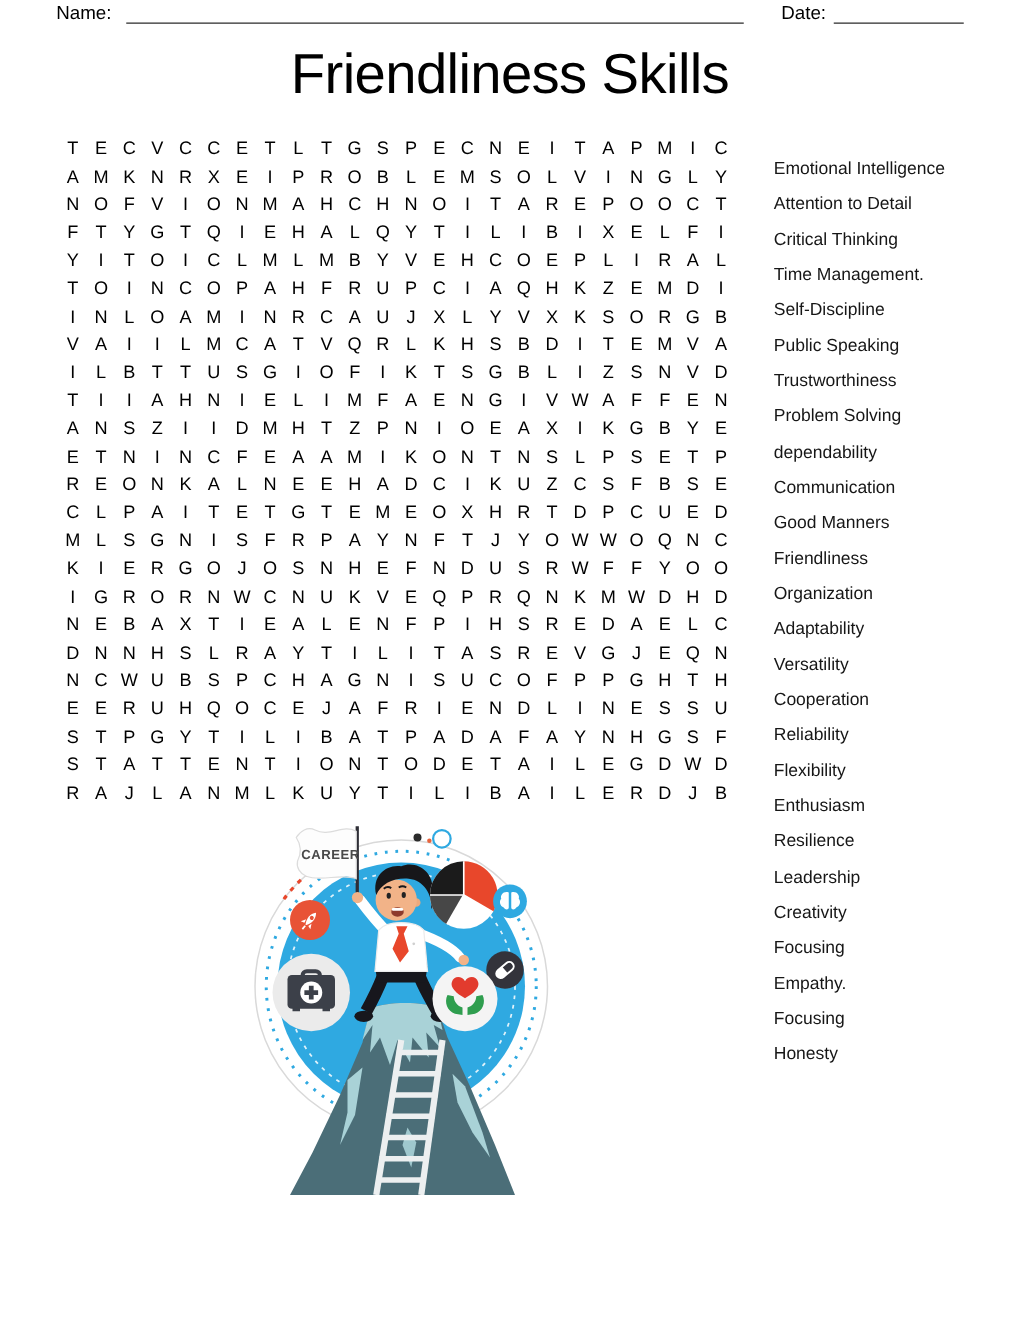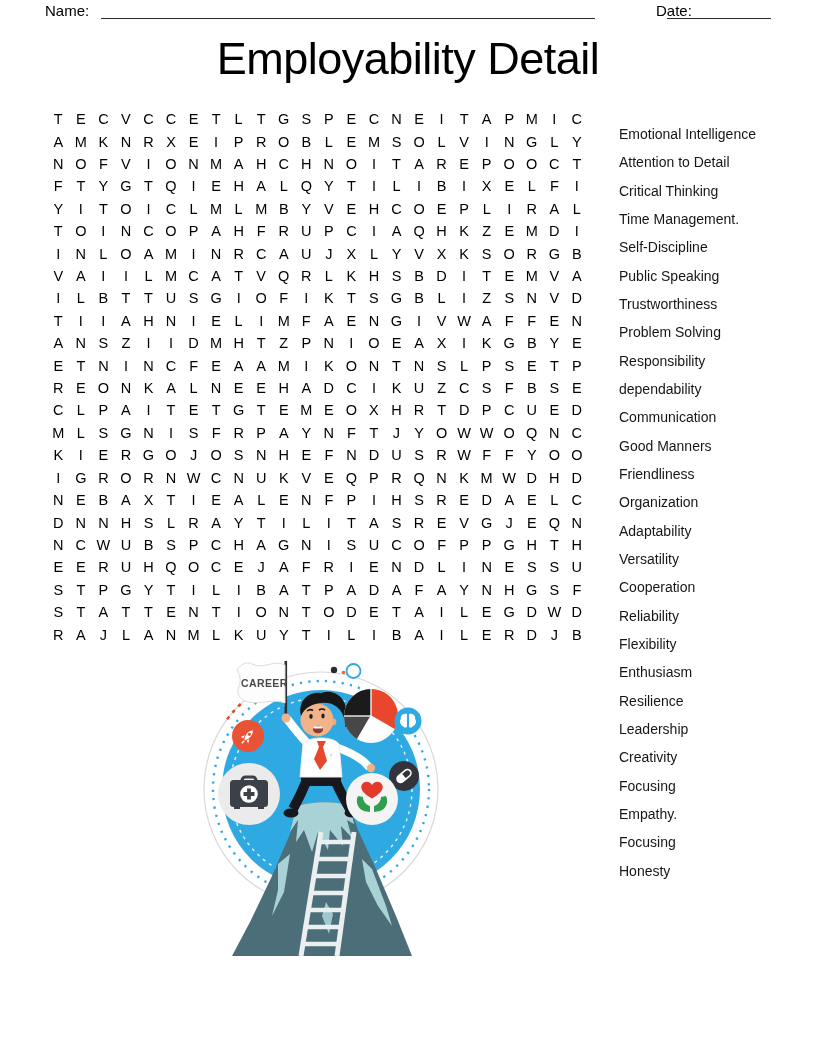--- a/index.html
+++ b/index.html
@@ -1,21 +1,21 @@
 <!DOCTYPE html>
 <html><head>
 <meta charset="utf-8">
 <style>
   html,body { margin:0; padding:0; background:#fff; }
   .page { position:relative; width:816px; height:1056px; background:#ffffff;
           font-family:"Liberation Sans", sans-serif; overflow:hidden; }
 
   .name-label { position:absolute; left:45px; top:2px; font-size:15px; color:#000;text-align:center; }
   .name-line  { position:absolute; left:101px; top:18px; width:494px; border-top:1.5px solid #2b2b2b; }
-  .date-label { position:absolute; left:625px; top:2px; font-size:15px; color:#000;margin-left:31px; }
+  .date-label { position:absolute; left:625px; top:2px; font-size:15px; color:#000; }
   .date-line  { position:absolute; left:667px; top:18px; width:104px; border-top:1.5px solid #2b2b2b; }
 
   .title { position:absolute; top:33px; left:0; width:816px; text-align:center;
            font-size:45px; font-weight:500; letter-spacing:-0.5px; color:#000; }
 
   .grid { position:absolute; left:47px; top:108px; display:grid;
           grid-template-columns:repeat(24, 22.55px); grid-auto-rows:22.42px; }
   .grid span { display:flex; align-items:center; justify-content:center;
                font-size:14.5px; font-weight:500; color:#000; }
 
@@ -29,21 +29,21 @@
 </head>
 <body>
 
 <div class="page">
 
   <span class="name-label">Name:</span>
   <div class="name-line"></div>
   <span class="date-label">Date:</span>
   <div class="date-line"></div>
 
-  <div class="title">Employability Detail</div>
+  <div class="title">Friendliness Skills</div>
 
   <div class="grid">
       <span>T</span>
       <span>E</span>
       <span>C</span>
       <span>V</span>
       <span>C</span>
       <span>C</span>
       <span>E</span>
       <span>T</span>
@@ -619,21 +619,20 @@
 
   <ul class="words">
       <li>Emotional Intelligence</li>
       <li>Attention to Detail</li>
       <li>Critical Thinking</li>
       <li>Time Management.</li>
       <li>Self-Discipline</li>
       <li>Public Speaking</li>
       <li>Trustworthiness</li>
       <li>Problem Solving</li>
-      <li>Responsibility</li>
       <li>dependability</li>
       <li>Communication</li>
       <li>Good Manners</li>
       <li>Friendliness</li>
       <li>Organization</li>
       <li>Adaptability</li>
       <li>Versatility</li>
       <li>Cooperation</li>
       <li>Reliability</li>
       <li>Flexibility</li>

